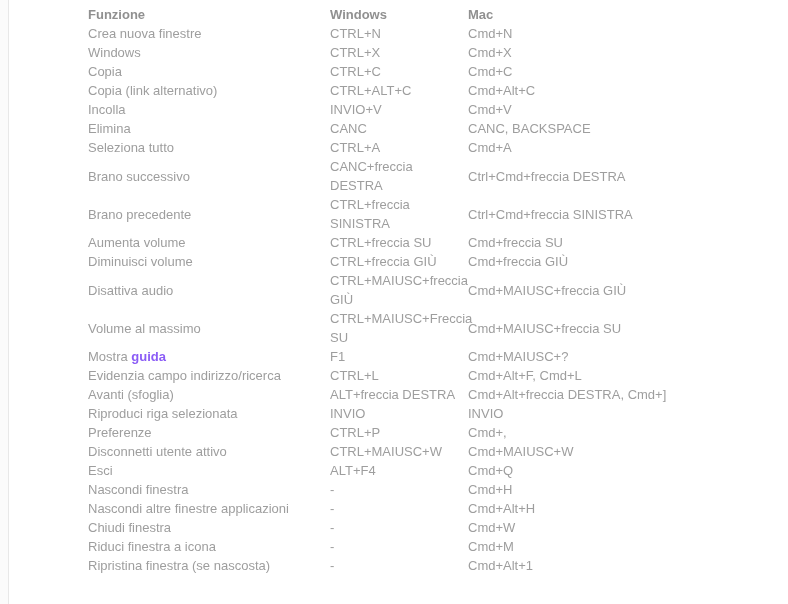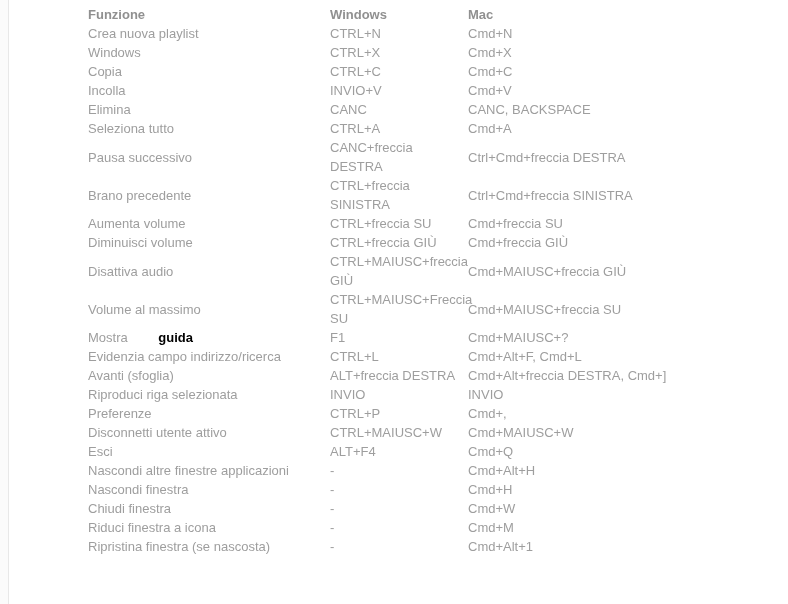--- a/index.html
+++ b/index.html
@@ -43,25 +43,24 @@
     margin: 0;
     text-align: left;
     vertical-align: middle;
     font-weight: normal;
   }
   table.shortcuts thead th {
     font-weight: bold;
     color: #909090;
   }
   a.guida-link {
-    color: #000000;
+    color: #8b5cf6;
     font-weight: bold;
     text-decoration: none;
     cursor: pointer;
-    margin-left: 27px;
   }
 </style>
 </head>
 <body>
 
 <div class="page">
   <div class="left-edge"></div>
 
   <table class="shortcuts">
     <colgroup>
@@ -71,51 +70,56 @@
       </colgroup>
     <thead>
       <tr>
         <th>Funzione</th>
         <th>Windows</th>
         <th>Mac</th>
       </tr>
     </thead>
     <tbody>
         <tr>
-      <td><span>Crea nuova playlist</span></td>
+      <td><span>Crea nuova finestre</span></td>
       <td>CTRL+N</td>
       <td>Cmd+N</td>
     </tr>
         <tr>
       <td><span>Windows</span></td>
       <td>CTRL+X</td>
       <td>Cmd+X</td>
     </tr>
         <tr>
       <td><span>Copia</span></td>
       <td>CTRL+C</td>
       <td>Cmd+C</td>
     </tr>
         <tr>
+      <td><span>Copia (link alternativo)</span></td>
+      <td>CTRL+ALT+C</td>
+      <td>Cmd+Alt+C</td>
+    </tr>
+        <tr>
       <td><span>Incolla</span></td>
       <td>INVIO+V</td>
       <td>Cmd+V</td>
     </tr>
         <tr>
       <td><span>Elimina</span></td>
       <td>CANC</td>
       <td>CANC, BACKSPACE</td>
     </tr>
         <tr>
       <td><span>Seleziona tutto</span></td>
       <td>CTRL+A</td>
       <td>Cmd+A</td>
     </tr>
         <tr>
-      <td><span>Pausa successivo</span></td>
+      <td><span>Brano successivo</span></td>
       <td>CANC+freccia DESTRA</td>
       <td>Ctrl+Cmd+freccia DESTRA</td>
     </tr>
         <tr>
       <td><span>Brano precedente</span></td>
       <td>CTRL+freccia SINISTRA</td>
       <td>Ctrl+Cmd+freccia SINISTRA</td>
     </tr>
         <tr>
       <td><span>Aumenta volume</span></td>
@@ -166,28 +170,28 @@
       <td><span>Disconnetti utente attivo</span></td>
       <td>CTRL+MAIUSC+W</td>
       <td>Cmd+MAIUSC+W</td>
     </tr>
         <tr>
       <td><span>Esci</span></td>
       <td>ALT+F4</td>
       <td>Cmd+Q</td>
     </tr>
         <tr>
+      <td><span>Nascondi finestra</span></td>
+      <td>-</td>
+      <td>Cmd+H</td>
+    </tr>
+        <tr>
       <td><span>Nascondi altre finestre applicazioni</span></td>
       <td>-</td>
       <td>Cmd+Alt+H</td>
-    </tr>
-        <tr>
-      <td><span>Nascondi finestra</span></td>
-      <td>-</td>
-      <td>Cmd+H</td>
     </tr>
         <tr>
       <td><span>Chiudi finestra</span></td>
       <td>-</td>
       <td>Cmd+W</td>
     </tr>
         <tr>
       <td><span>Riduci finestra a icona</span></td>
       <td>-</td>
       <td>Cmd+M</td>

